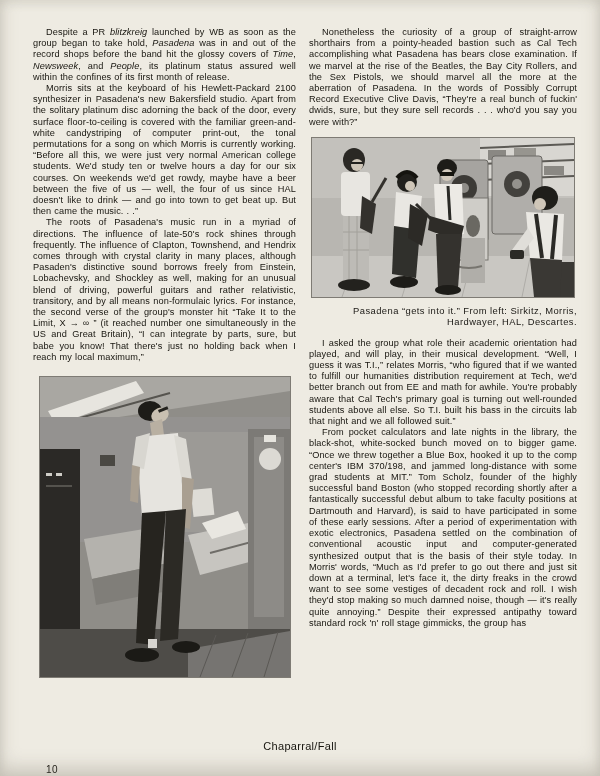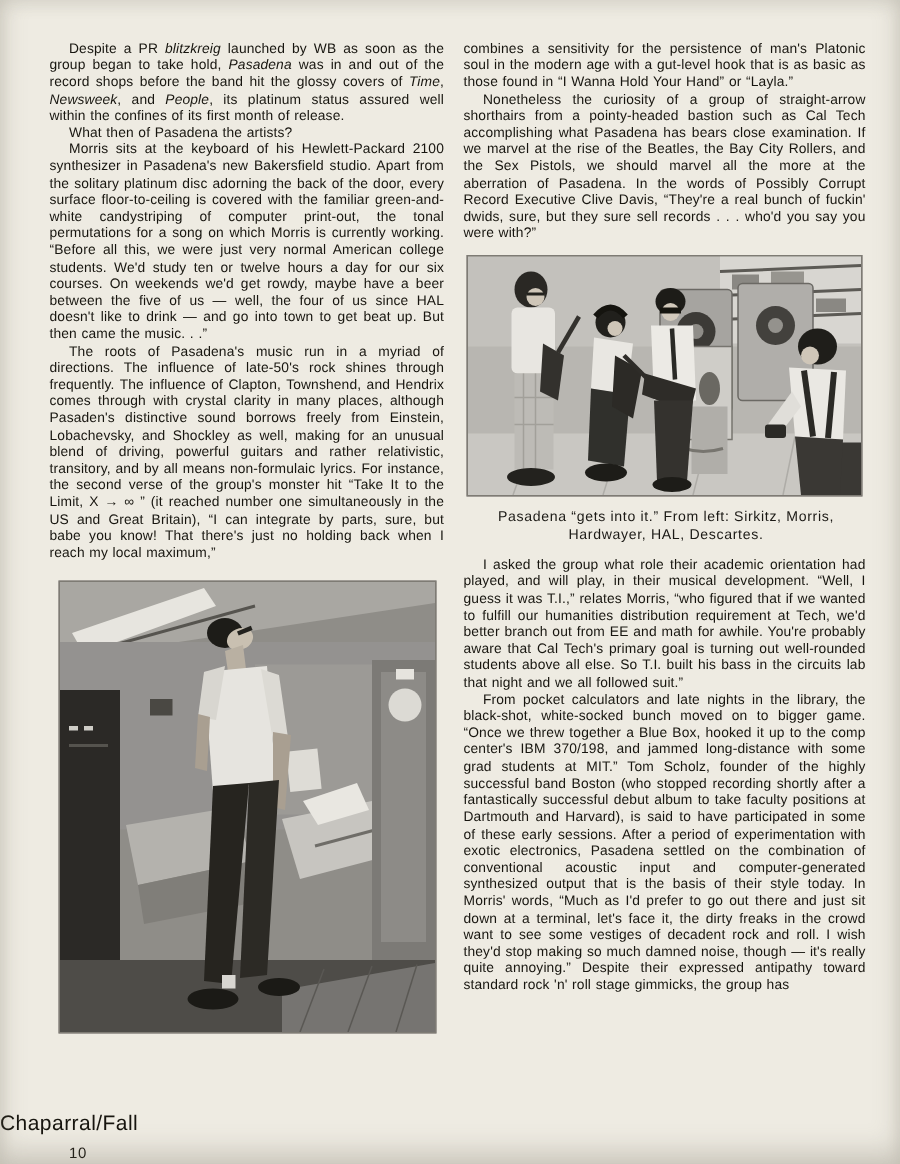--- a/index.html
+++ b/index.html
@@ -20,34 +20,33 @@
   .col p{
     margin:0;font-size:9.2px;line-height:11.2px;text-align:justify;
     text-indent:13px;letter-spacing:.1px;word-spacing:.4px;
   }
   .col p.noindent{text-indent:0;}
   .photo-frame{display:block;border:1px solid #7e7b74;background:#9a9892;}
   .photo-left{margin:13px 0 0 6px;width:250px;height:300px;}
   .photo-right{margin:9px 0 0 2px;width:262px;height:159px;}
   .caption{
     margin:7px 0 0 6px;font-size:9.4px;line-height:11.4px;
-    letter-spacing:.45px;text-align:center;color:#1b1915;
+    letter-spacing:.45px;text-align:right;color:#1b1915;
   }
   .caption-right{margin-left:2px;margin-bottom:10px;}
   .footer-num{position:absolute;left:46px;top:764px;font-size:10px;letter-spacing:.5px;}
-  .footer-journal{position:absolute;left:0;right:0;top:740px;font-size:14px;letter-spacing:.3px;}
+  .footer-journal{position:absolute;left:0;right:0;top:740px;text-align:center;font-size:11px;letter-spacing:.3px;}
   i{font-style:italic;}
   svg{display:block;}
 </style>
 </head>
 <body style="background: rgb(238, 235, 226); color: rgb(23, 21, 15);">
 
 <div class="col col-left">
   <p><span>Despite a PR </span><i>blitzkreig</i><span> launched by WB as soon as the group began to take hold, </span><i>Pasadena</i><span> was in and out of the record shops before the band hit the glossy covers of </span><i>Time</i><span>, </span><i>Newsweek</i><span>, and </span><i>People</i><span>, its platinum status assured well within the confines of its first month of release.</span></p>
-  <p>What then of Pasadena the artists?</p>
   <p>Morris sits at the keyboard of his Hewlett-Packard 2100 synthesizer in Pasadena's new Bakersfield studio. Apart from the solitary platinum disc adorning the back of the door, every surface floor-to-ceiling is covered with the familiar green-and-white candystriping of computer print-out, the tonal permutations for a song on which Morris is currently working. “Before all this, we were just very normal American college students. We'd study ten or twelve hours a day for our six courses. On weekends we'd get rowdy, maybe have a beer between the five of us — well, the four of us since HAL doesn't like to drink — and go into town to get beat up. But then came the music. . .”</p>
   <p>The roots of Pasadena's music run in a myriad of directions. The influence of late-50's rock shines through frequently. The influence of Clapton, Townshend, and Hendrix comes through with crystal clarity in many places, although Pasaden's distinctive sound borrows freely from Einstein, Lobachevsky, and Shockley as well, making for an unusual blend of driving, powerful guitars and rather relativistic, transitory, and by all means non-formulaic lyrics. For instance, the second verse of the group's monster hit “Take It to the Limit, X → ∞ ” (it reached number one simultaneously in the US and Great Britain), “I can integrate by parts, sure, but babe you know! That there's just no holding back when I reach my local maximum,”</p>
 
   <div class="photo-frame photo-left" title="Irving Morris leaning far back at the IBM 370 console in a computer room">
     <svg width="250" height="300" viewBox="0 0 250 300" preserveAspectRatio="none">
       <rect x="0" y="0" width="250" height="300" fill="#8f8d88"></rect>
 
       <polygon points="0,0 250,0 250,14 0,52" fill="#a9a7a2"></polygon>
       <polygon points="8,34 96,4 104,16 16,48" fill="#e7e5df"></polygon>
       <line x1="0" y1="52" x2="130" y2="16" stroke="#56544f" stroke-width="2"></line>
@@ -92,21 +91,20 @@
       <polygon points="102,136 126,134 114,268 96,266" fill="#26241f"></polygon>
       <polygon points="126,134 146,132 138,262 120,264" fill="#2c2a25"></polygon>
       <rect x="108" y="262" width="9" height="9" fill="#d8d6d1"></rect>
       <ellipse cx="102" cy="278" rx="17" ry="7" fill="#1b1a16"></ellipse>
       <ellipse cx="146" cy="270" rx="14" ry="6" fill="#1b1a16"></ellipse>
     </svg>
   </div>
 </div>
 
 <div class="col col-right">
-  <p class="noindent">combines a sensitivity for the persistence of man's Platonic soul in the modern age with a gut-level hook that is as basic as those found in “I Wanna Hold Your Hand” or “Layla.”</p>
   <p>Nonetheless the curiosity of a group of straight-arrow shorthairs from a pointy-headed bastion such as Cal Tech accomplishing what Pasadena has bears close examination. If we marvel at the rise of the Beatles, the Bay City Rollers, and the Sex Pistols, we should marvel all the more at the aberration of Pasadena. In the words of Possibly Corrupt Record Executive Clive Davis, “They're a real bunch of fuckin' dwids, sure, but they sure sell records . . . who'd you say you were with?”</p>
 
   <div class="photo-frame photo-right" title="Band members with guitars among tape drives in a computer room">
     <svg width="262" height="159" viewBox="0 0 262 159" preserveAspectRatio="none">
       <rect x="0" y="0" width="262" height="159" fill="#b8b6b1"></rect>
       <rect x="0" y="0" width="262" height="60" fill="#c3c1bc"></rect>
 
       <rect x="168" y="0" width="94" height="58" fill="#d8d6d1"></rect>
       <line x1="168" y1="10" x2="262" y2="6" stroke="#5c5a55" stroke-width="2"></line>
       <line x1="168" y1="26" x2="262" y2="22" stroke="#5c5a55" stroke-width="2"></line>

